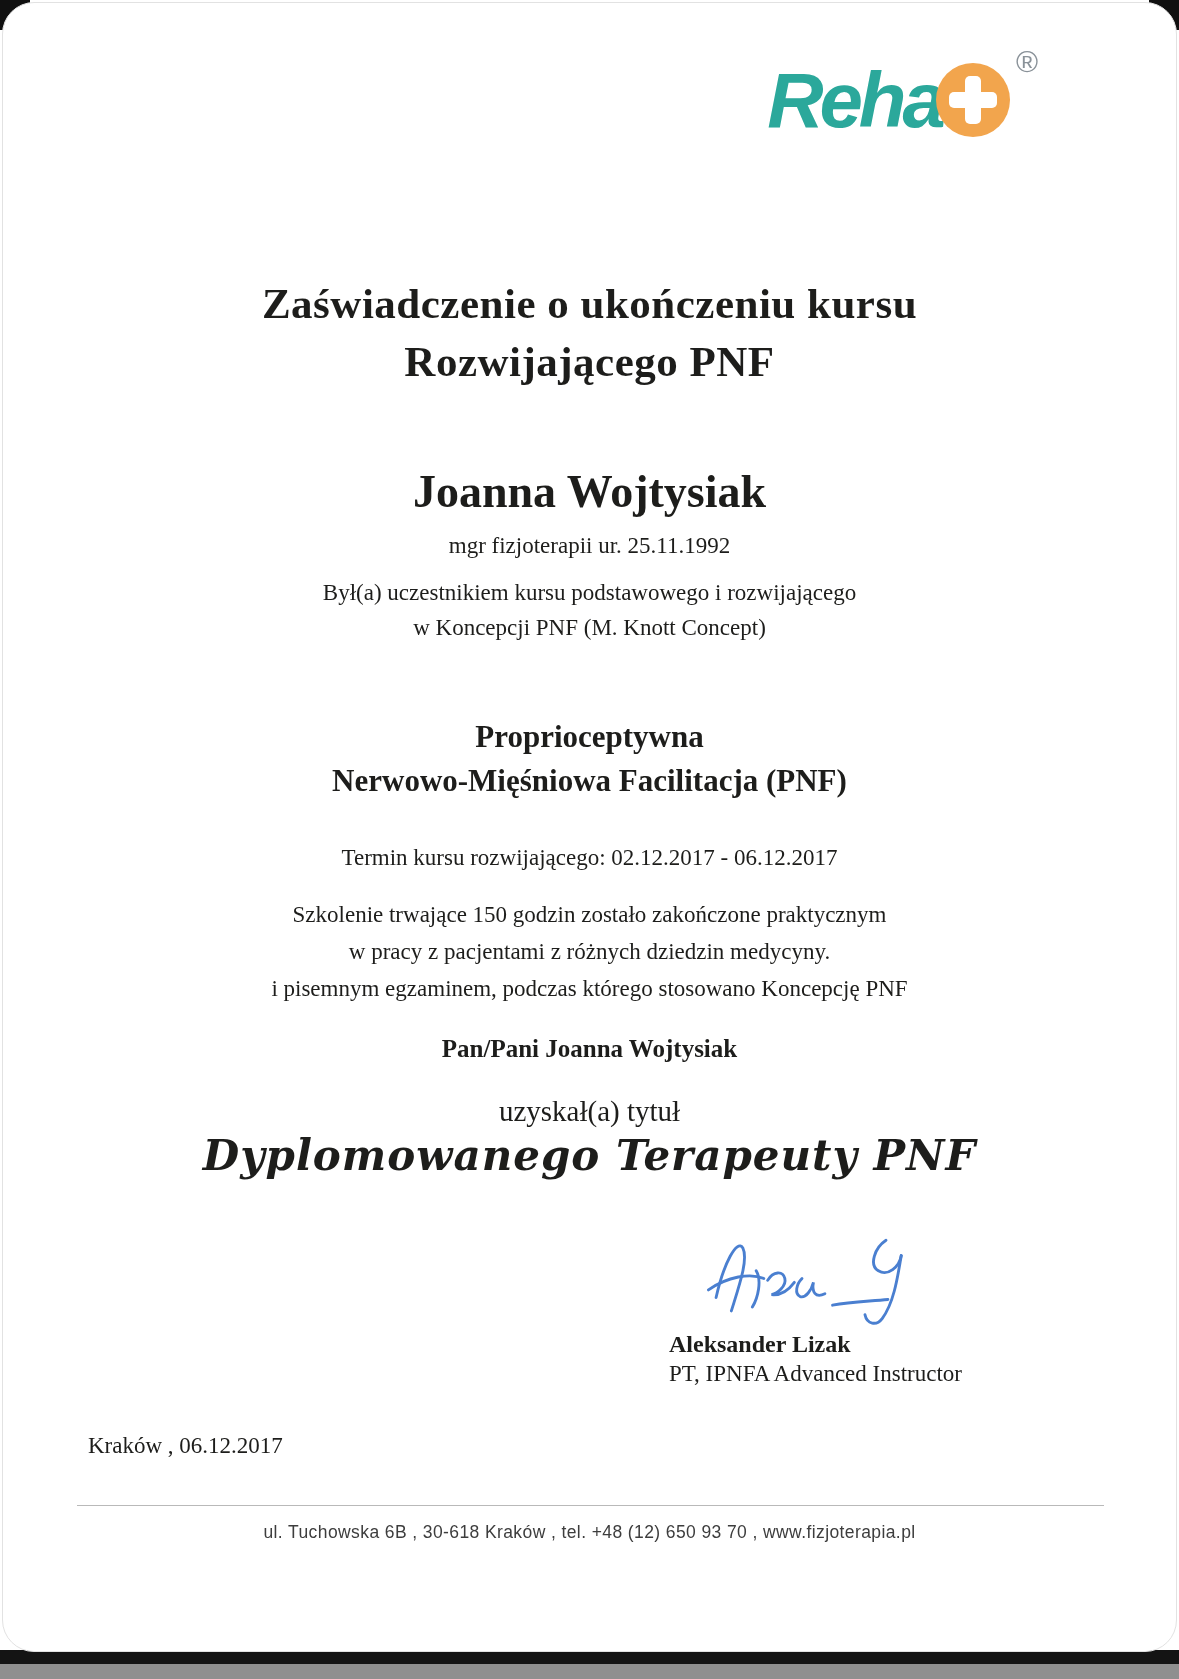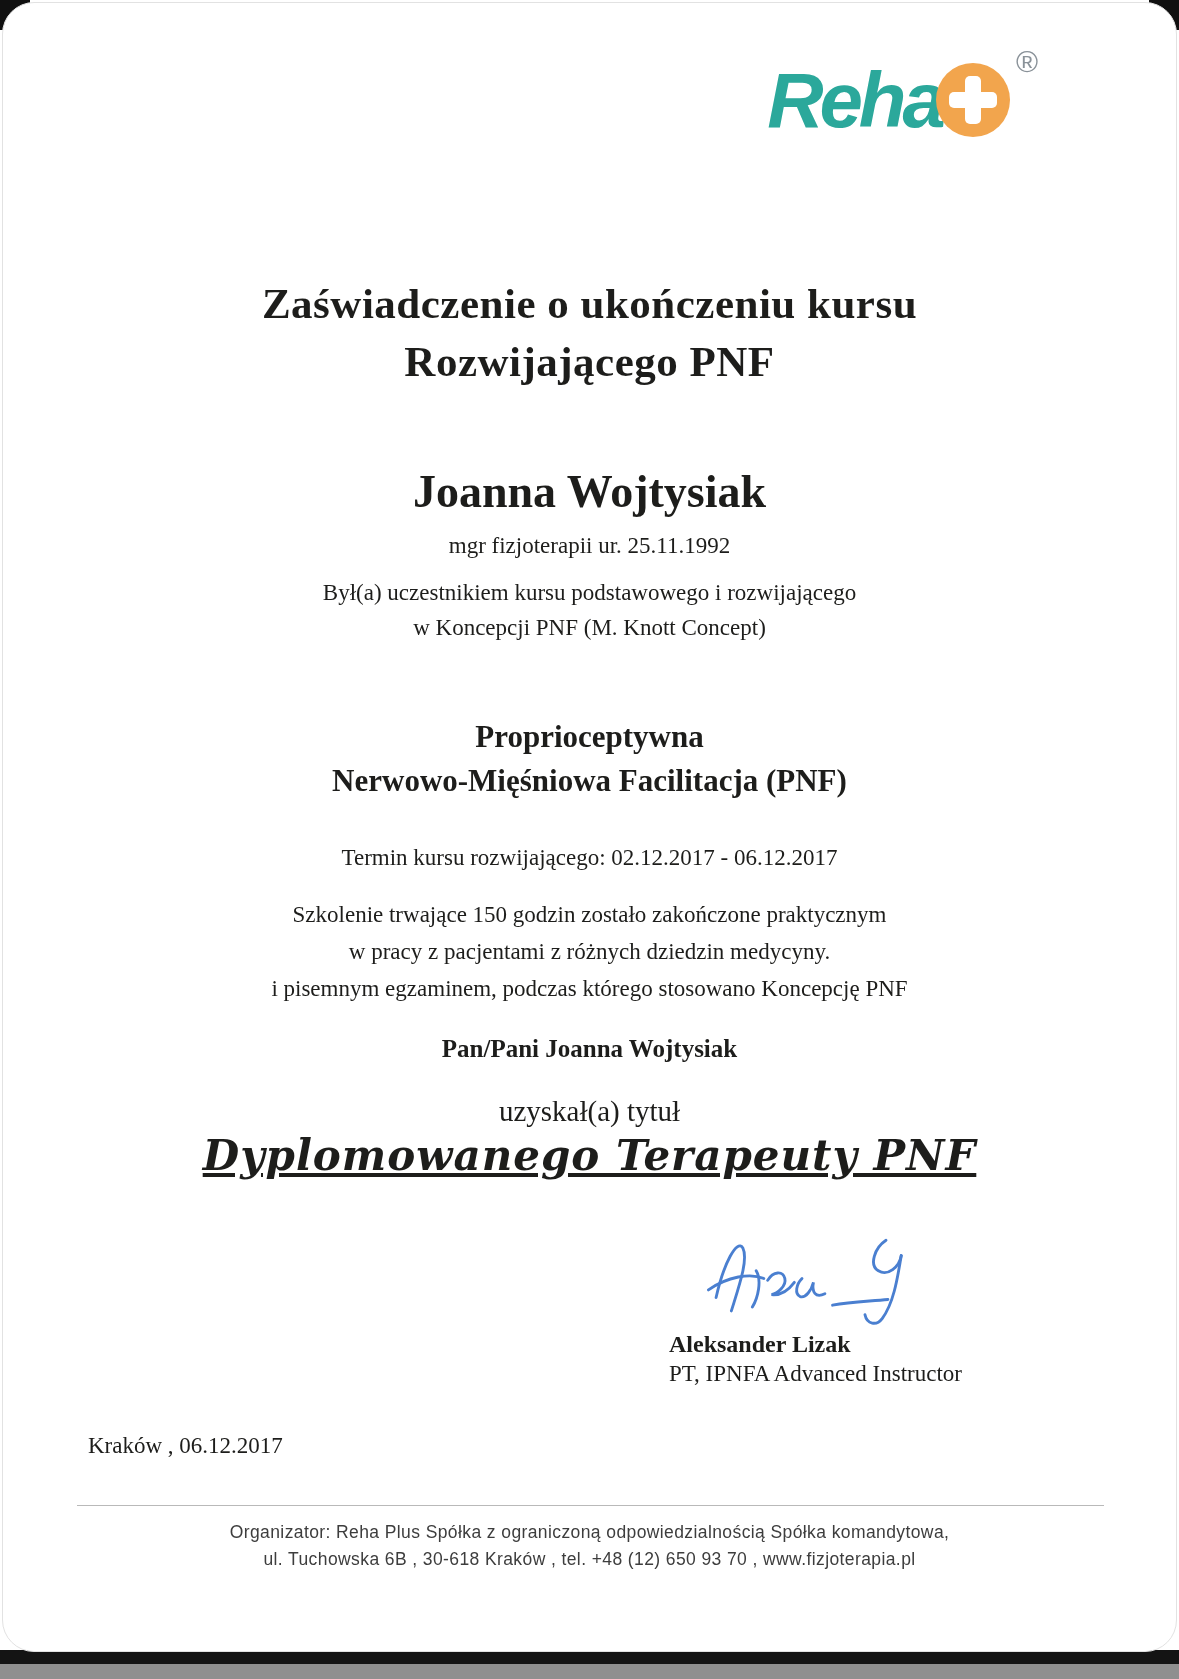--- a/index.html
+++ b/index.html
@@ -48,21 +48,21 @@
   .person-name{top:462px;font-weight:bold;font-size:46px;}
   .person-details{top:530px;font-size:23px;}
   .participation{top:572px;font-size:23px;line-height:35px;}
   .course-name{top:712px;font-weight:bold;font-size:31px;line-height:44px;}
   .term{top:842px;font-size:23px;}
   .exam{top:893px;font-size:23px;line-height:37px;}
   .pan-pani{top:1032px;font-weight:bold;font-size:25px;}
   .uzyskal{top:1092px;font-size:29px;}
   .diploma-title{
     top:1128px;font-family:"DejaVu Serif", serif;
-    font-style:italic;font-weight:bold;font-size:42px;letter-spacing:1px;text-decoration:underline;
+    font-style:italic;font-weight:bold;font-size:42px;letter-spacing:1px;
   }
 
   .signature-svg{position:absolute;top:1222px;left:695px;width:250px;height:105px;}
   .signer{position:absolute;top:1326px;right:214px;text-align:left;}
   .signer-name{font-weight:bold;font-size:24px;line-height:30px;}
   .signer-role{font-size:23px;line-height:30px;}
 
   .place-date{position:absolute;top:1430px;left:85px;font-size:23px;}
 
   .divider{position:absolute;top:1502px;left:74px;right:72px;height:1px;background:#b9b9b9;}
@@ -134,18 +134,17 @@
     <div class="signer">
       <div class="signer-name">Aleksander Lizak</div>
       <div class="signer-role">PT, IPNFA Advanced Instructor</div>
     </div>
 
     <div class="place-date">Kraków , 06.12.2017</div>
 
     <div class="divider"></div>
 
     <div class="centered footer">
-      <div>Organizator: Reha Plus Spółka z ograniczoną odpowiedzialnością Spółka komandytowa,</div>
       <div>ul. Tuchowska 6B , 30-618 Kraków , tel. +48 (12) 650 93 70 , www.fizjoterapia.pl</div>
     </div>
 
   </div>
 </div>
 
 </body></html>

